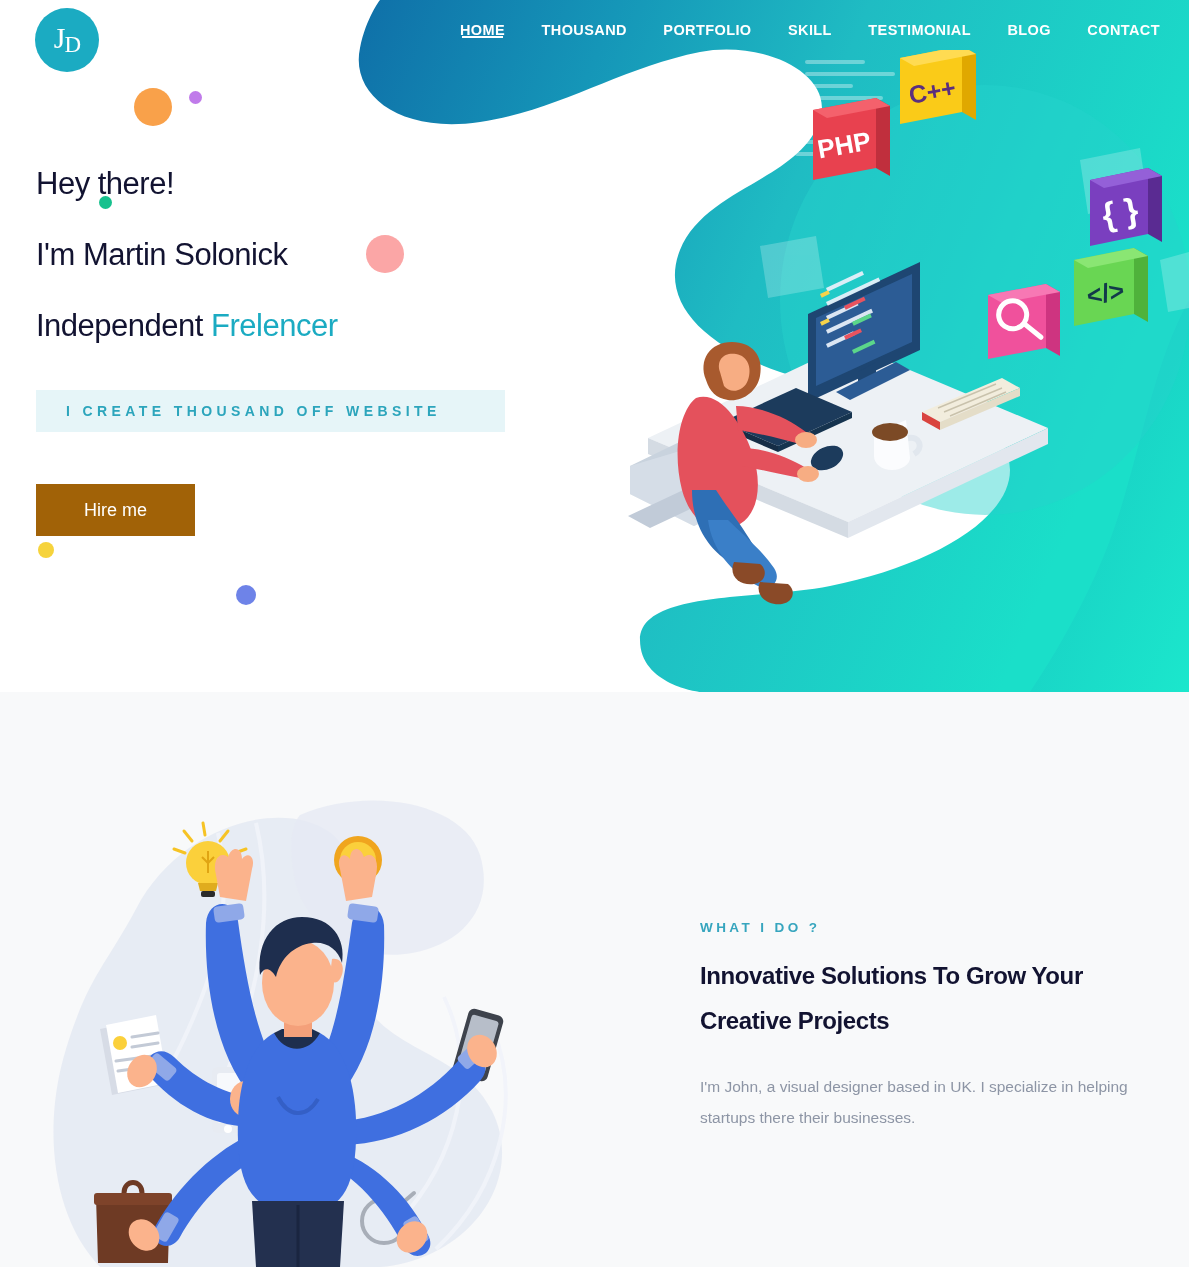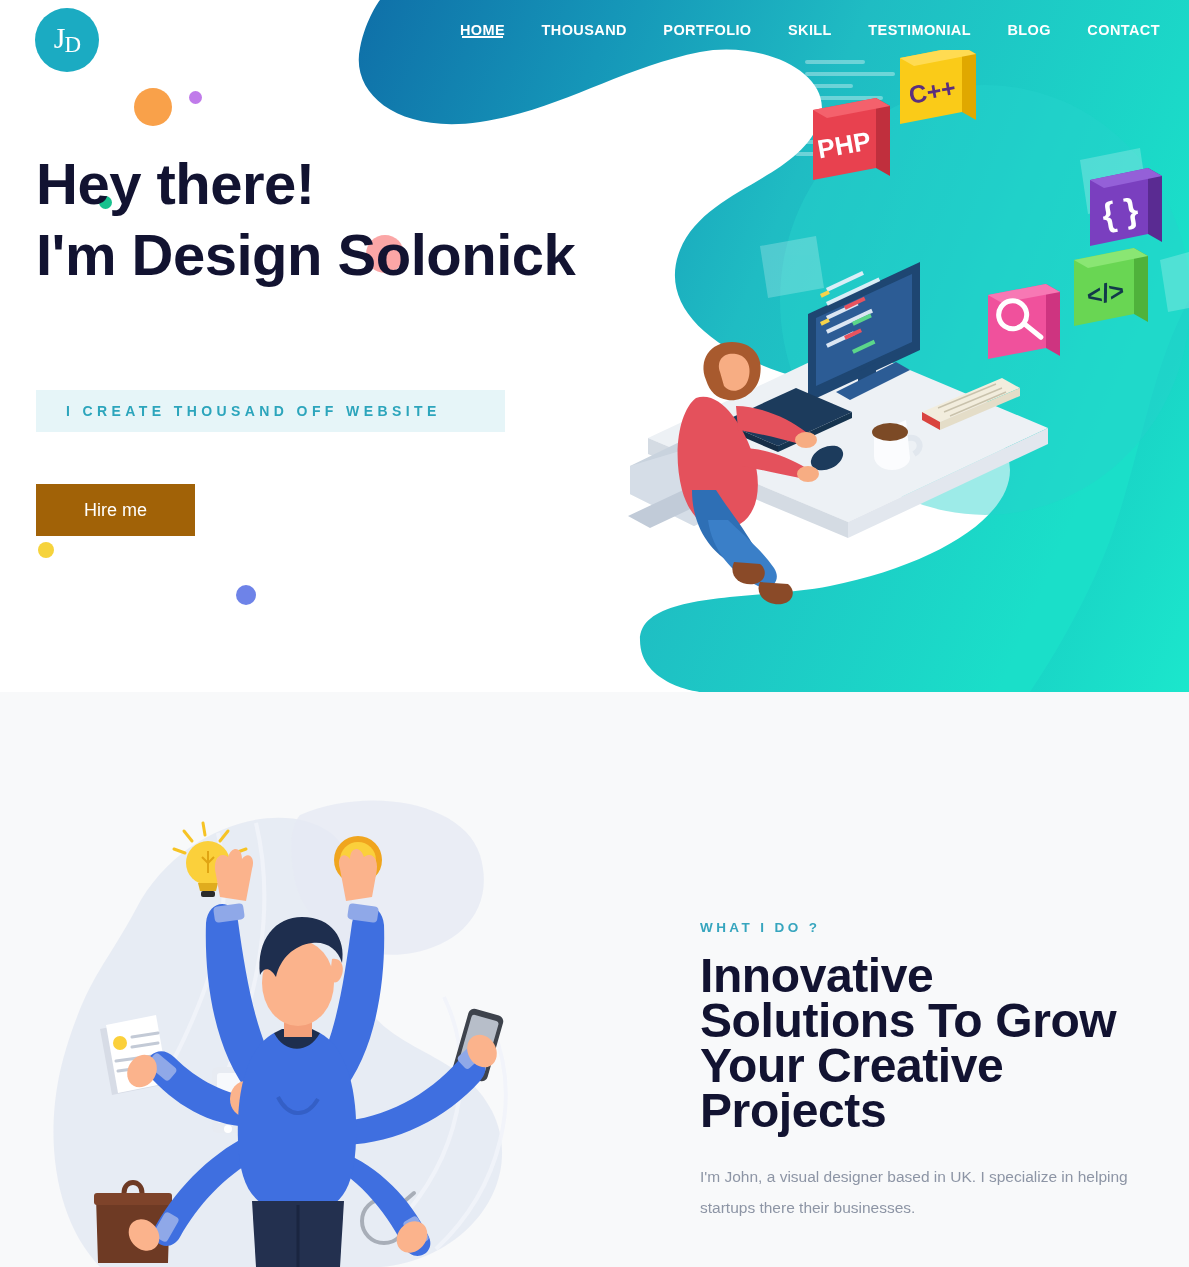--- a/index.html
+++ b/index.html
@@ -80,22 +80,22 @@
   
   .dot { position: absolute; border-radius: 50%; z-index: 30; }
   .dot-orange { left: 134px; top: 88px; width: 38px; height: 38px; background: #F9A14A; }
   .dot-purple { left: 189px; top: 91px; width: 13px; height: 13px; background: #C07BEA; }
   .dot-yellow { left: 38px; top: 542px; width: 16px; height: 16px; background: #F6D33C; }
   .dot-blue   { left: 236px; top: 585px; width: 20px; height: 20px; background: #6E83E8; }
 
   
   .hero-copy { position: absolute; left: 36px; top: 148px; z-index: 35; }
   .headline {
-    font-size: 58px;
-    font-weight: bold;
+    font-size: 31px;
+    font-weight: normal;
     color: #121331;
     line-height: 71px;
     letter-spacing: -0.5px;
     white-space: nowrap;
     position: relative;
   }
   .hl-green-dot {
     position: absolute;
     left: 63px; top: 48px;
     width: 13px; height: 13px;
@@ -171,21 +171,21 @@
     width: 430px;
   }
   .eyebrow {
     color: #36A5BE;
     font-size: 13.5px;
     font-weight: bold;
     letter-spacing: 3.4px;
     margin-bottom: 18px;
   }
   .about-title {
-    font-size: 48px;
+    font-size: 24px;
     font-weight: bold;
     color: #121331;
     line-height: 45px;
     letter-spacing: -0.4px;
   }
   .about-text {
     margin-top: 28px;
     color: #8D95A5;
     font-size: 15.5px;
     line-height: 31px;
@@ -256,21 +256,22 @@
   <div class="dot dot-orange"></div>
   <div class="dot dot-purple"></div>
   <div class="dot dot-yellow"></div>
   <div class="dot dot-blue"></div>
 
   <div class="hero-copy">
     <div class="headline">
       <div class="hl-green-dot"></div>
       <div class="hl-pink-circle"></div>
       <div>Hey there!</div>
-      <div>I'm Design Solonick</div>
+      <div>I'm Martin Solonick</div>
+      <div><span>Independent </span><span class="accent">Frelencer</span></div>
     </div>
   </div>
 
   <div class="tagline">
     <span>I CREATE THOUSAND OFF WEBSITE</span>
   </div>
 
   <button class="hire-btn">Hire me</button>
 
   <svg class="hero-illustration" viewBox="0 0 589 600">

